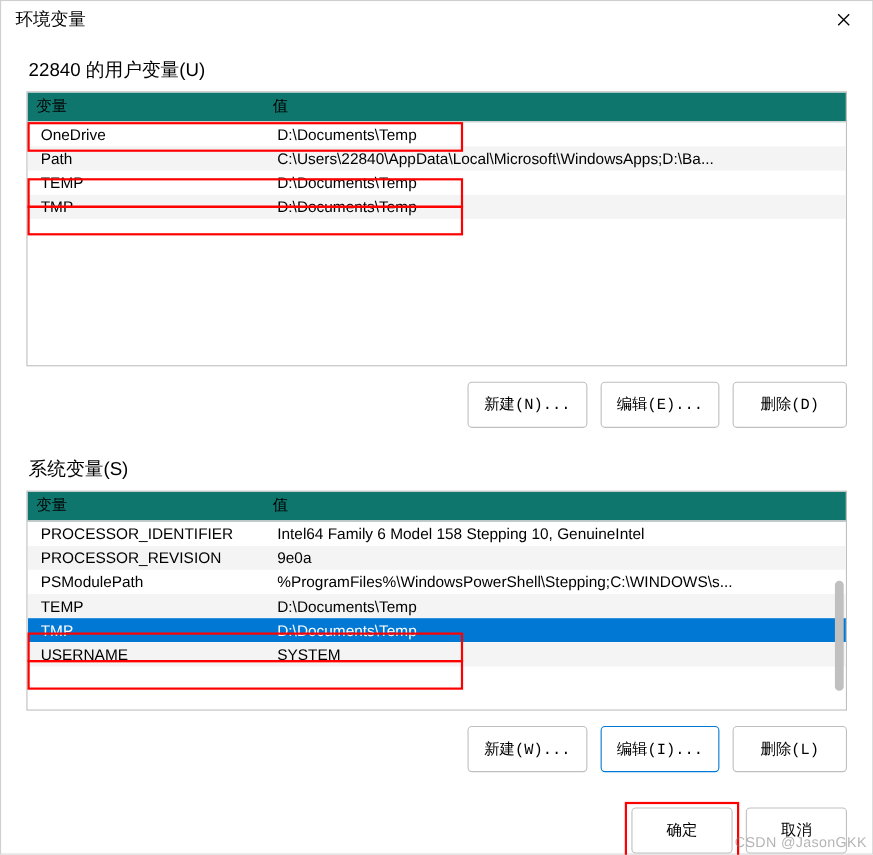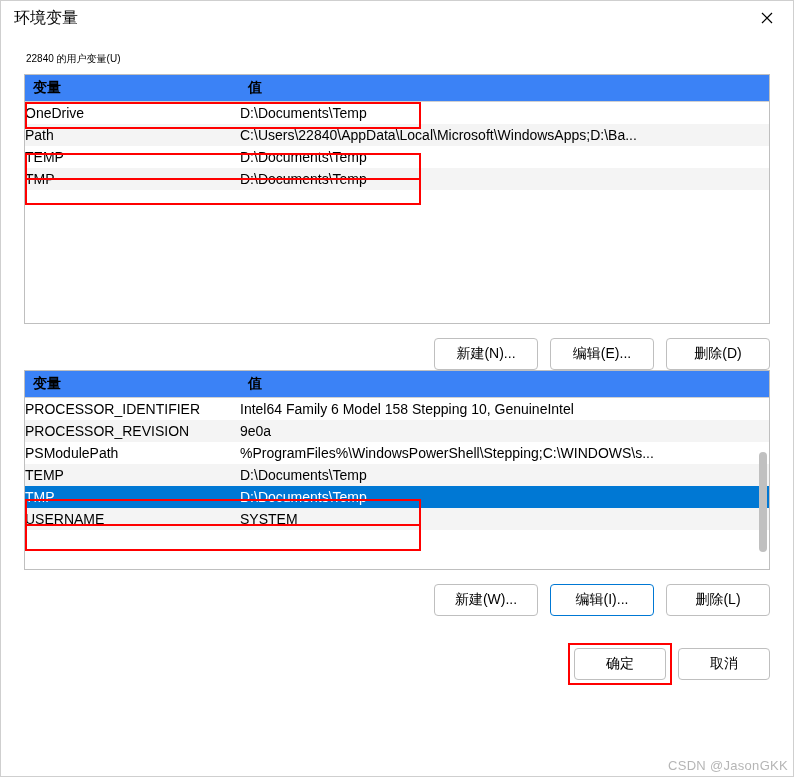--- a/index.html
+++ b/index.html
@@ -23,42 +23,42 @@
     height: 36px;
   }
   .titlebar .title { font-size: 16px; }
   .close-x {
     width: 26px; height: 26px;
     display: flex; align-items: center; justify-content: center;
     font-size: 16px;
     cursor: pointer;
   }
   .content { padding: 6px 24px 8px 24px; }
-  .group-label { font-size: 10px; margin: 10px 0 8px 2px; }
+  .group-label { font-size: 17px; margin: 10px 0 8px 2px; }
 
   
   .table-wrap {
     border: 1px solid #bfbfbf;
     height: 250px;
     overflow-y: auto;
     background: #fff;
   }
   .table-wrap.sys { height: 200px; }
   .env-table { width: 100%; border-collapse: collapse; table-layout: fixed; }
   .env-table th {
     text-align: left;
-    font-weight: bold;
+    font-weight: normal;
     font-size: 14px;
     padding: 4px 8px;
     border-bottom: 1px solid #d0d0d0;
-    background: #3b82f6;
+    background: #0f766e;
   }
   .env-table th:first-child { width: 215px; }
   .env-table td {
-    padding: 3px 0;
+    padding: 3px 12px;
     font-size: 14px;
     white-space: nowrap;
     overflow: hidden;
     text-overflow: ellipsis;
   }
   .env-table tbody tr:nth-child(even) { background: #f4f4f4; }
   .env-table tbody tr.selected { background: #0078d4; color: #fff; }
 
   
   .row-highlight {
@@ -69,30 +69,31 @@
 
   
   .btn-row {
     display: flex;
     justify-content: flex-end;
     gap: 12px;
     margin-top: 14px;
   }
   .btn {
     min-width: 104px;
-    height: 32px;
+    height: 42px;
     padding: 0 14px;
     border: 1px solid #bfbfbf;
     border-radius: 4px;
     background: #fff;
     font-size: 14px;
     cursor: pointer;
     display: flex;
     align-items: center;
     justify-content: center;
+    font-family: Liberation Mono, monospace;
   }
   .btn.primary-outline { border: 1px solid #0078d4; }
 
   .bottom-row {
     display: flex;
     justify-content: flex-end;
     gap: 12px;
     margin-top: 32px;
     padding-right: 0;
   }
@@ -182,20 +183,21 @@
     <div class="row-highlight" style="left:1px; top:79px; width:396px; height:27px;"></div>
     <div class="row-highlight" style="left:1px; top:104px; width:396px; height:27px;"></div>
   </div>
 
   <div class="btn-row">
     <button class="btn">新建(N)...</button>
     <button class="btn">编辑(E)...</button>
     <button class="btn">删除(D)</button>
   </div>
 
+  <div class="group-label" style="margin-top:26px;">系统变量(S)</div>
 
   <div style="position:relative;">
     <div class="table-wrap sys">
       <table class="env-table">
         <thead>
           <tr>
             <th>变量</th>
             <th>值</th>
           </tr>
         </thead>

